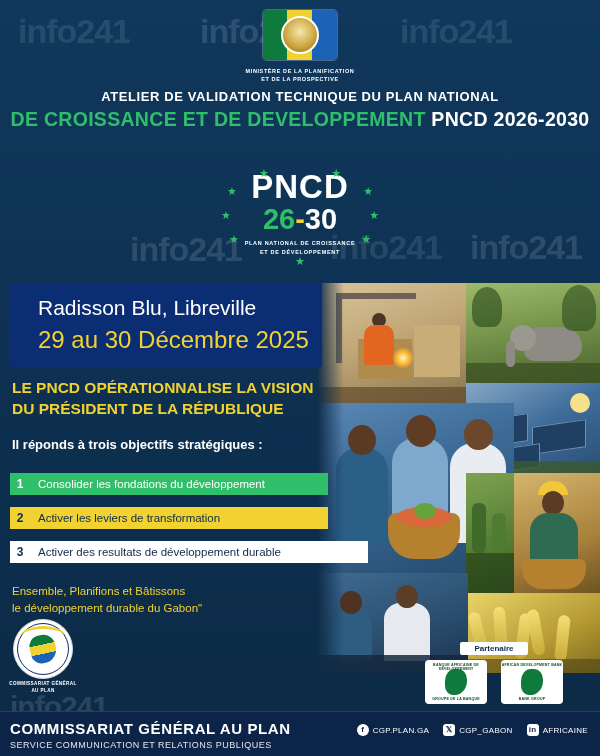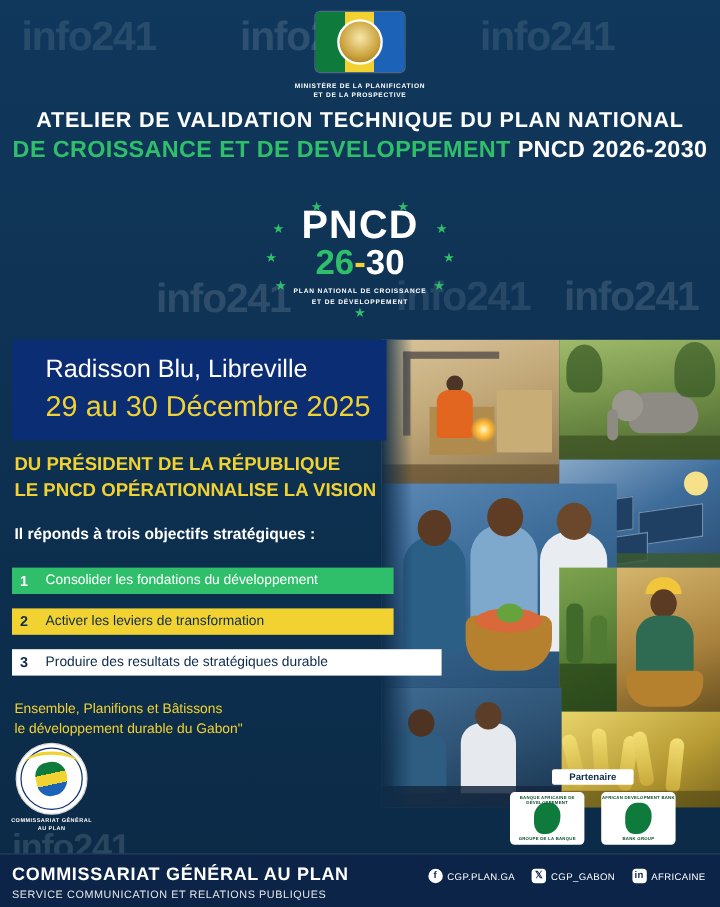--- a/index.html
+++ b/index.html
@@ -71,21 +71,21 @@
 
   
   .title-block {
     position: absolute;
     top: 90px;
     left: 10px;
     right: 10px;
     text-align: center;
   }
   .title-line1 {
-    font-size: 18px;
+    font-size: 13px;
     font-weight: bold;
     letter-spacing: 0.6px;
     color: #ffffff;
     line-height: 1.15;
     white-space: nowrap;
   }
   .title-line2 {
     font-size: 19.5px;
     font-weight: bold;
     letter-spacing: 0.3px;
@@ -574,37 +574,37 @@
 
     <div class="collage-fade"></div>
   </div>
 
   <div class="venue">
     <div class="venue-place">Radisson Blu, Libreville</div>
     <div class="venue-dates">29 au 30 Décembre  2025</div>
   </div>
 
   <div class="vision">
+    <div>LE PNCD OPÉRATIONNALISE LA VISION</div>
     <div>DU PRÉSIDENT DE LA RÉPUBLIQUE</div>
-    <div>LE PNCD OPÉRATIONNALISE LA VISION</div>
   </div>
 
   <div class="objectives-intro">Il réponds à trois objectifs stratégiques :</div>
 
   <div class="obj obj1">
     <div class="num">1</div>
     <div class="bar">Consolider les fondations du développement</div>
   </div>
   <div class="obj obj2">
     <div class="num">2</div>
     <div class="bar">Activer les leviers de transformation</div>
   </div>
   <div class="obj obj3">
     <div class="num">3</div>
-    <div class="bar">Produire des resultats de stratégiques durable</div>
+    <div class="bar">Activer des resultats de développement durable</div>
   </div>
 
   <div class="slogan">
     <div>Ensemble, Planifions et Bâtissons</div>
     <div>le développement durable du Gabon"</div>
   </div>
 
   <div class="plan-logo">
     <div class="plan-circle">
       <div class="ring"></div>

